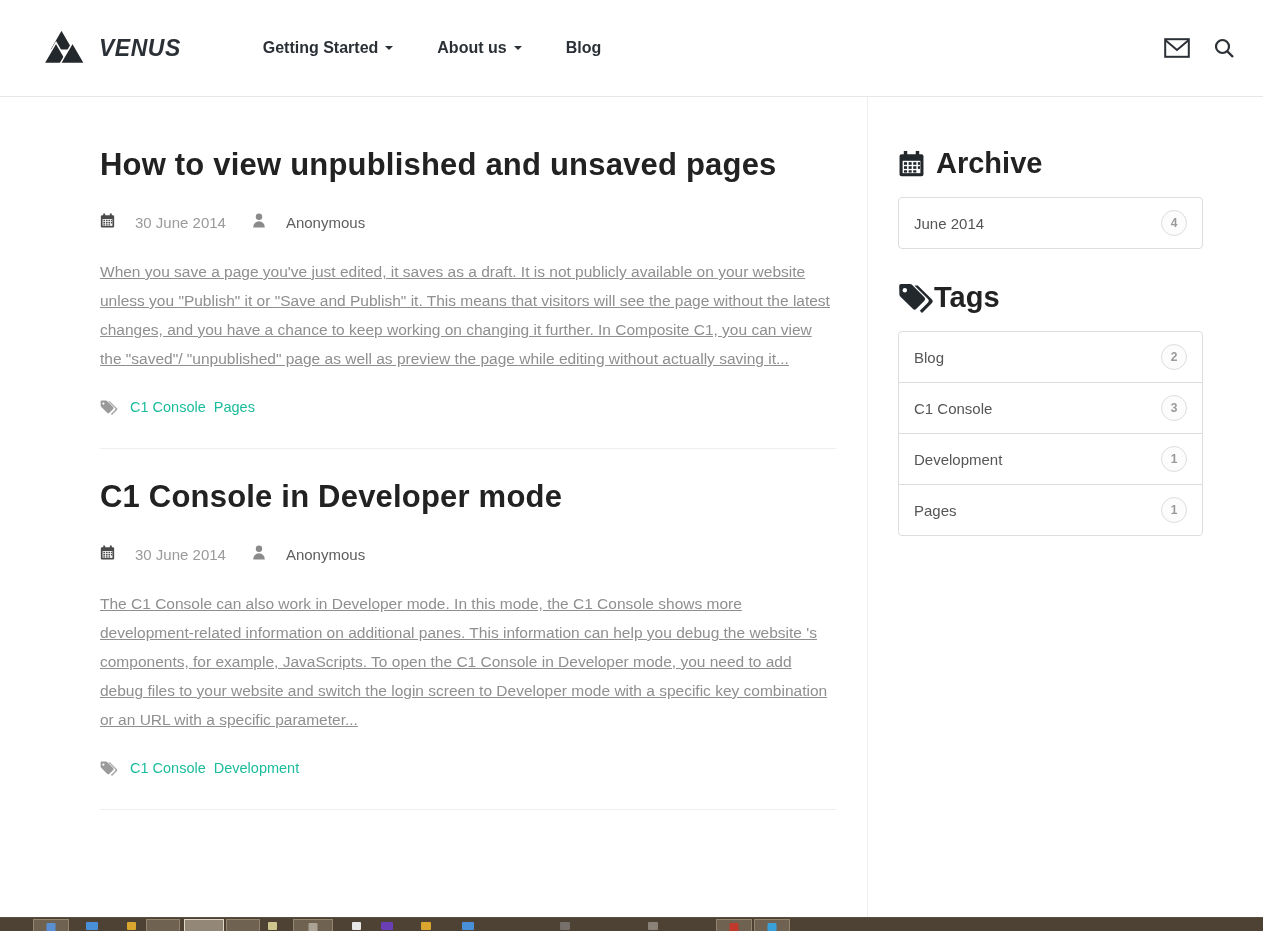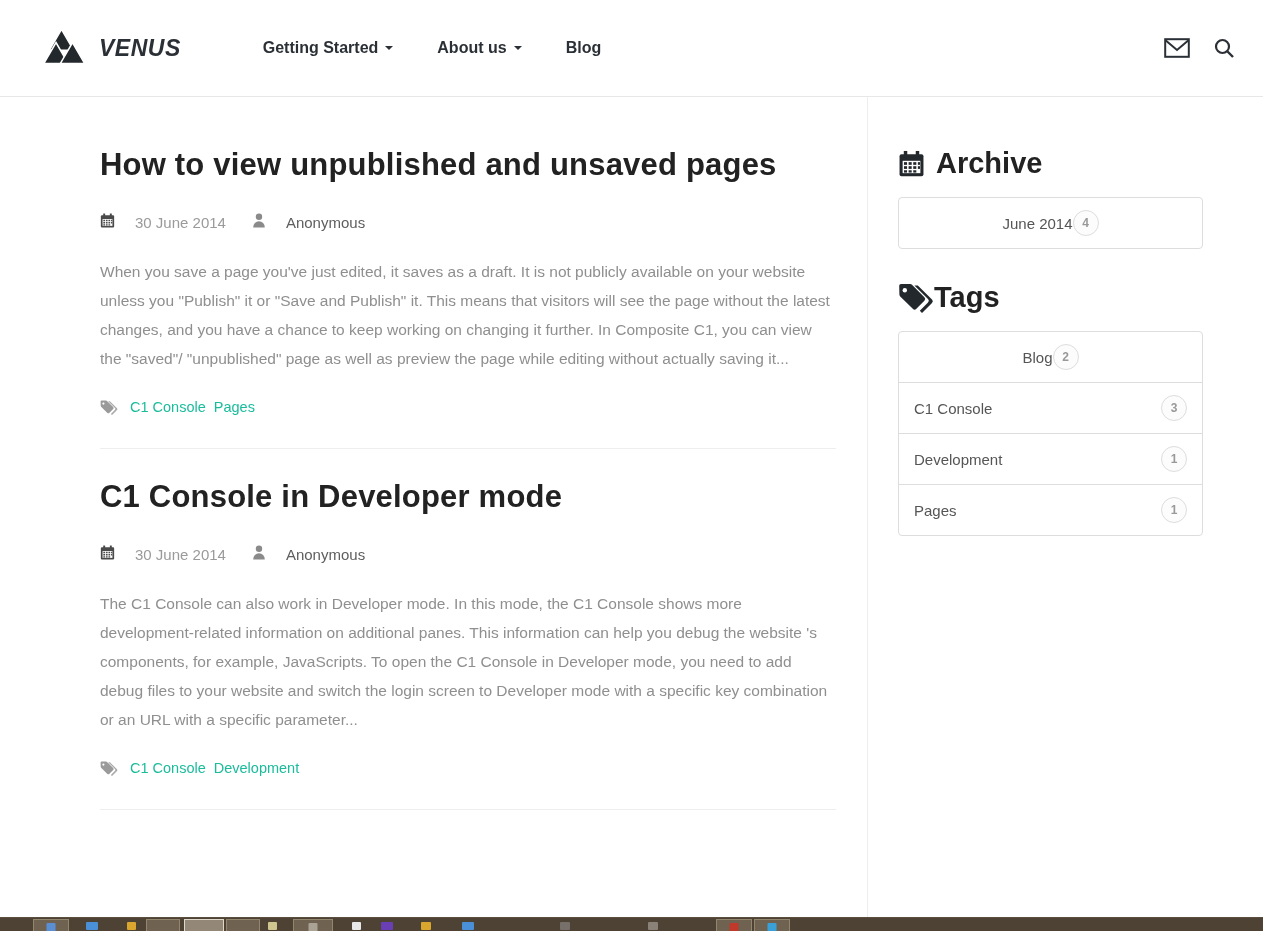--- a/index.html
+++ b/index.html
@@ -26,36 +26,36 @@
   
   .post { margin-top:50px; }
   .post + .post { margin-top:30px; }
   .post-title { font-size:31px; font-weight:700; color:#222; letter-spacing:.2px; cursor:pointer; }
   .post-meta { margin-top:30px; display:flex; align-items:center; gap:26px; font-size:15px; }
   .meta-item { display:flex; align-items:center; gap:20px; }
   .meta-date { color:#9a9a9a; }
   .meta-author { color:#5e5e5e; }
   .meta-cal { color:#4a4a4a; }
   .meta-person { color:#8a8a8a; }
-  .post-excerpt { margin-top:26px; font-size:15.5px; line-height:29px; color:#8f8f8f; max-width:736px; }
+  .post-excerpt { margin-top:26px; font-size:15.5px; line-height:29px; color:#8f8f8f; max-width:736px;text-decoration:underline; }
   .post-tags { margin-top:26px; display:flex; align-items:center; gap:8px; font-size:14.5px; }
   .tags-icon { color:#9a9a9a; margin-right:4px; display:flex; }
   .tag-link { color:#1abc9c; text-decoration:none; cursor:pointer; }
   .post-sep { border:0; border-top:1px solid #eee; margin:33px 0 0 0; }
 
   
   .side-section { margin-top:50px; }
   .side-section + .side-section { margin-top:32px; }
   .side-heading { display:flex; align-items:center; font-size:29px; font-weight:700; color:#222; }
   .side-heading .hd-icon { color:#23282d; display:flex; }
   .hd-gap { margin-right:11px; }
   .side-box { margin-top:17px; border:1px solid #ddd; border-radius:4px; background:#fff; }
   .side-item { display:flex; align-items:center; justify-content:space-between;
     padding:12px 15px; border-top:1px solid #ddd; cursor:pointer; color:#555; font-size:15px; min-height:49px; }
-  .side-item:first-child { border-top:0;justify-content:center; }
+  .side-item:first-child { border-top:0; }
   .count-badge { width:26px; height:26px; border:1px solid #ddd; border-radius:50%;
     background:#fcfcfc; color:#999; font-size:12px; font-weight:700;
     display:flex; align-items:center; justify-content:center; }
 
   
   .taskbar { position:absolute; left:0; right:0; bottom:0; height:14px; background:#4d4234;
     border-top:1px solid #5a4e3e; }
   .tb-button { position:absolute; top:1px; bottom:0; background:#6f6250; border:1px solid #93866f; border-bottom:0; }
   .tb-button.active { background:#938877; border-color:#ded8cb; }
   .tb-dot { position:absolute; top:4px; height:8px; border-radius:1px; }

